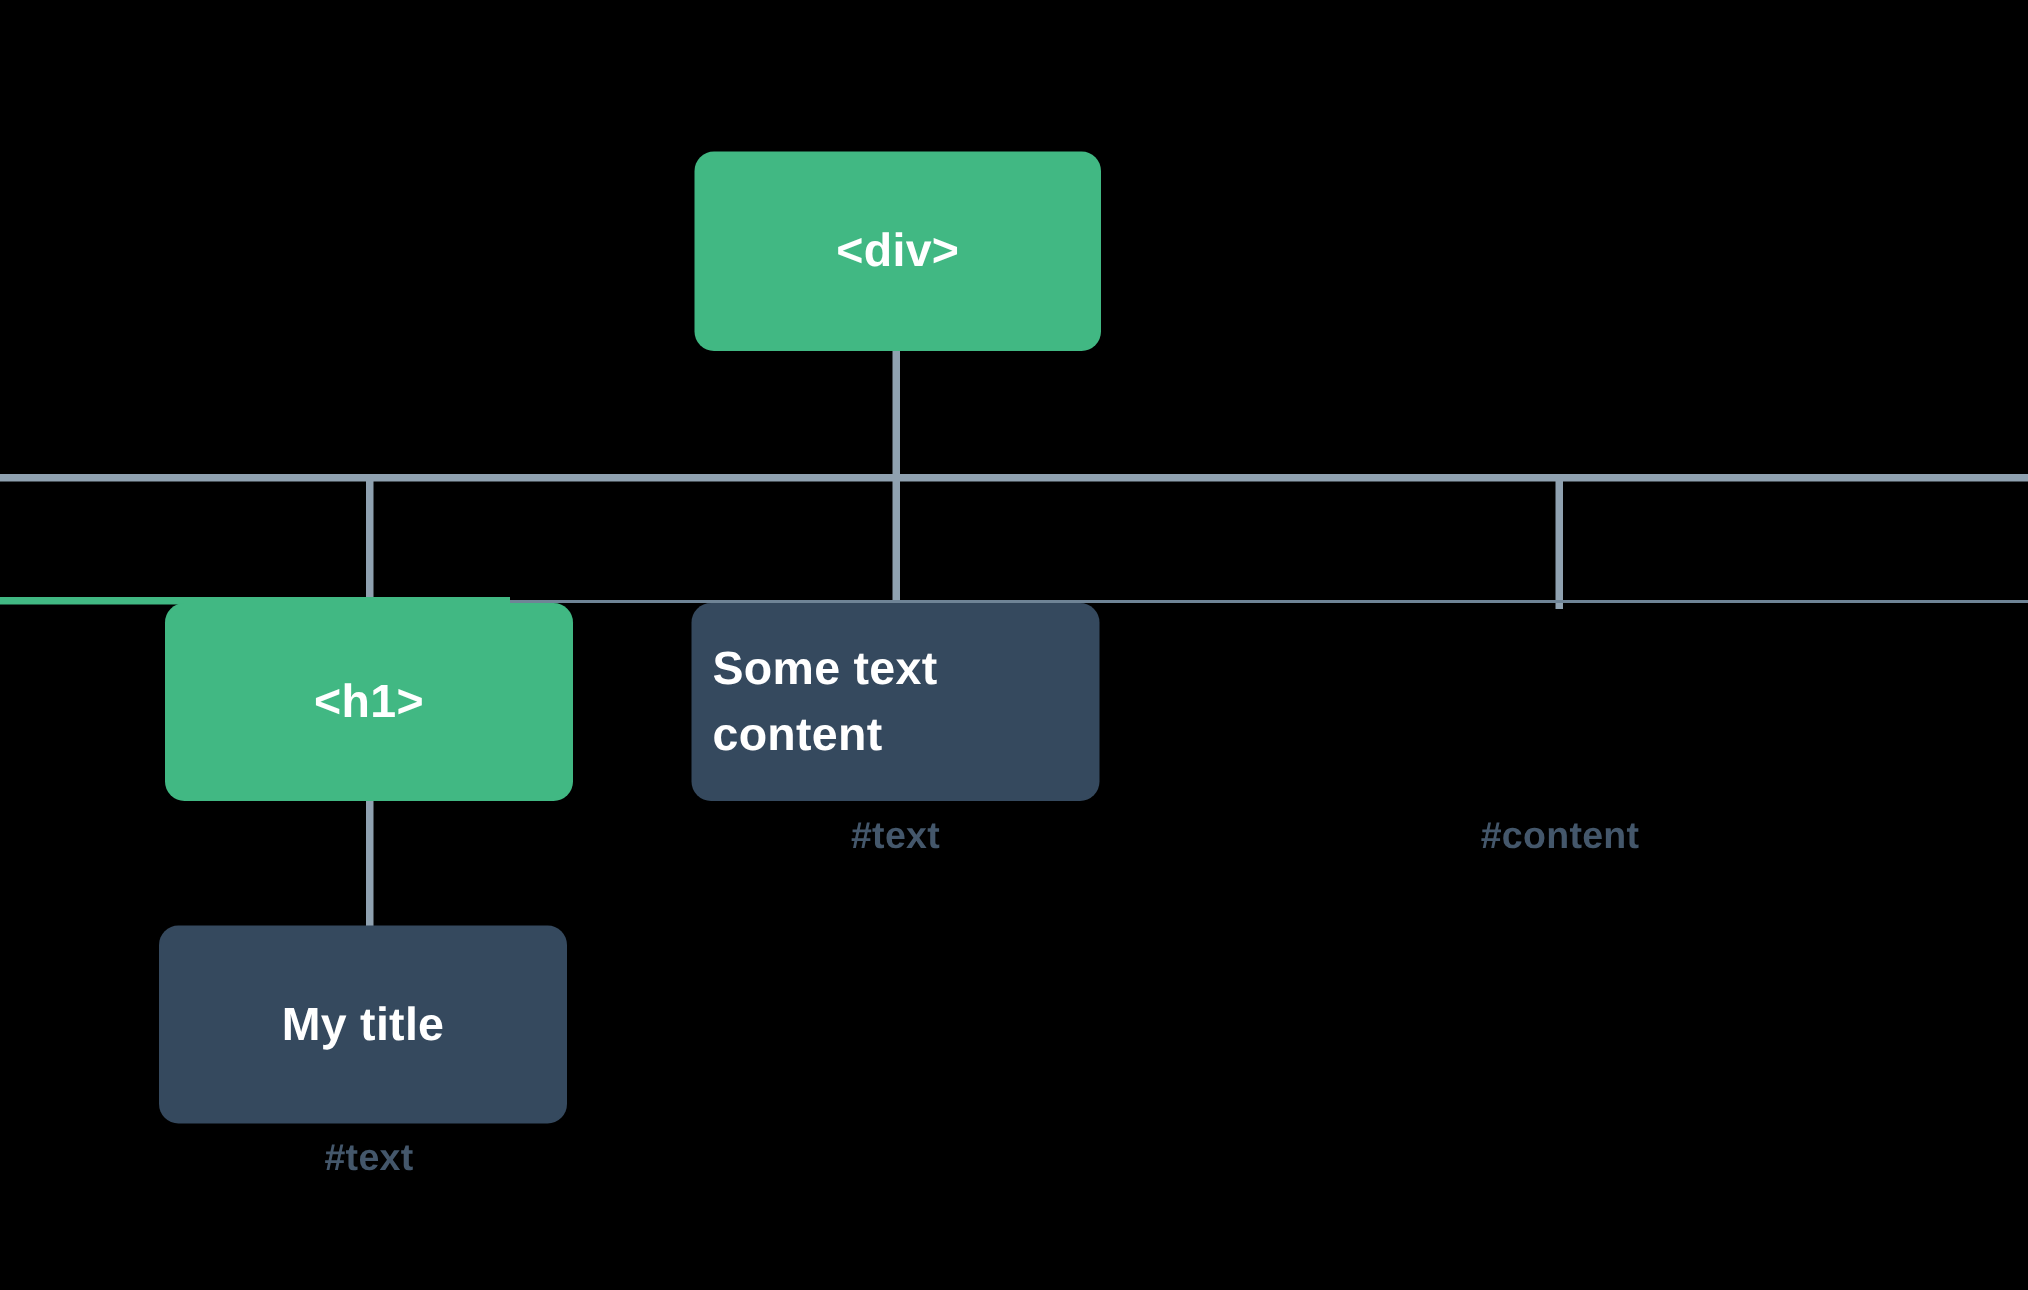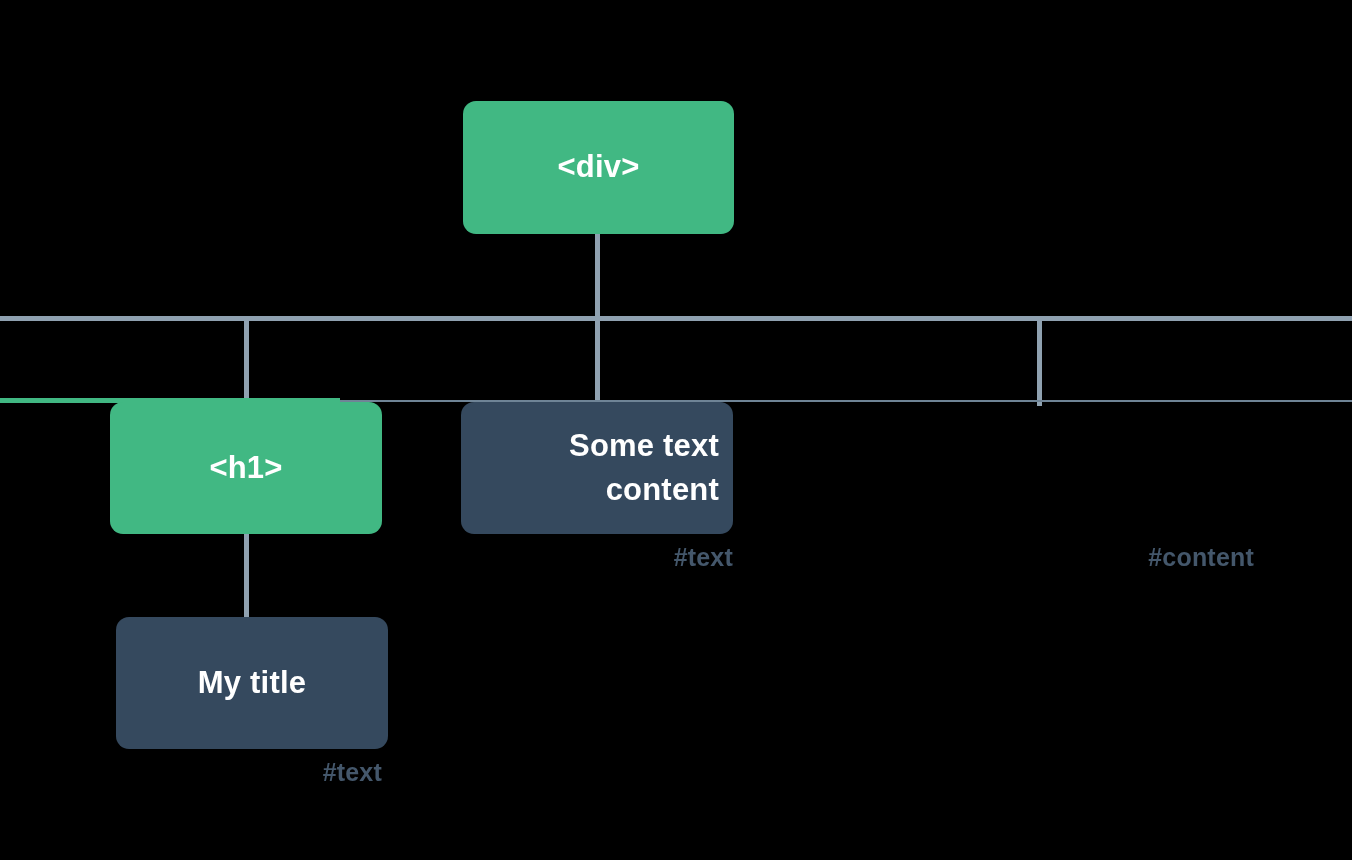--- a/index.html
+++ b/index.html
@@ -48,37 +48,37 @@
     background: #41b883;
   }
 
   
   .node {
     position: absolute;
     border-radius: 13px;
     display: flex;
     align-items: center;
     justify-content: center;
-    text-align: right;
+    text-align: left;
     color: #ffffff;
     font-size: 31px;
     font-weight: 700;
     line-height: 1.42;
     letter-spacing: 0.2px;
     box-sizing: border-box;
     padding: 6px 14px;
     -webkit-font-smoothing: antialiased;
   }
   .node-element { background: #41b883; }
   .node-text    { background: #35495e; }
   .node-comment { background: #b1b1b1; }
 
   .node-label {
     position: absolute;
-    text-align: right;
+    text-align: center;
     color: #44576b;
     font-size: 25px;
     font-weight: 700;
     letter-spacing: 0.2px;
     white-space: nowrap;
   }
 </style>
 </head>
 <body>
 
@@ -107,18 +107,18 @@
     <span>&lt;h1&gt;</span>
   </div>
 
   <div class="node node-text" style="left:461px; top:402px; width:272px; height:132px;">
     <span>Some text content</span>
   </div>
   <div class="node-label" style="left:461px; top:543px; width:272px;">#text</div>
 
   <div class="node-label" style="left:826px; top:543px; width:428px;">#content</div>
 
-  <div class="node node-text" style="left:116px; top:617px; width:272px; height:132px;">
+  <div class="node node-text" style="left:106px; top:617px; width:272px; height:132px;">
     <span>My title</span>
   </div>
   <div class="node-label" style="left:110px; top:758px; width:272px;">#text</div>
 
 </div>
 
 </body></html>

